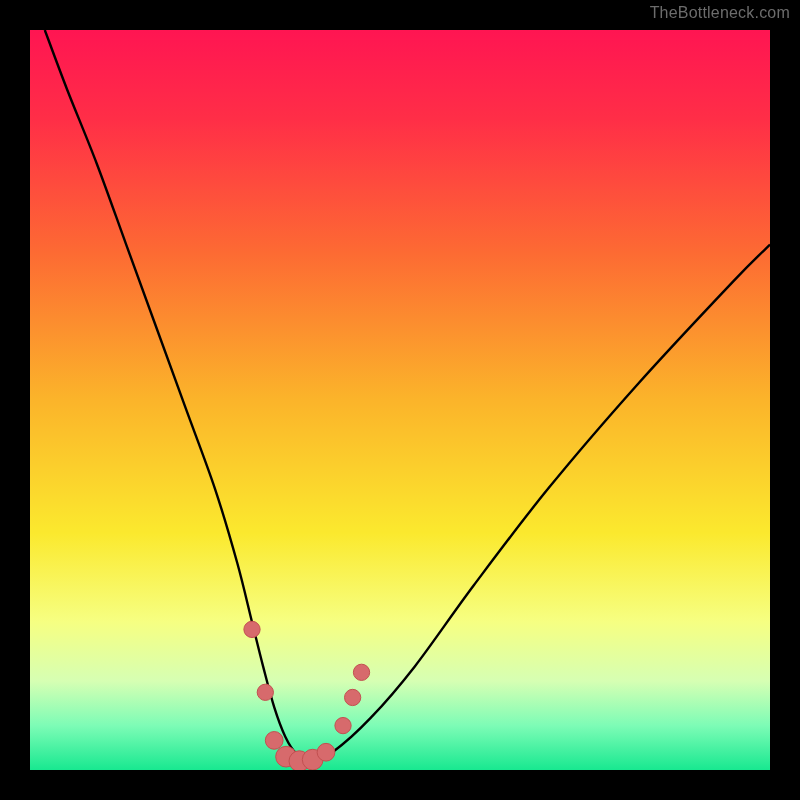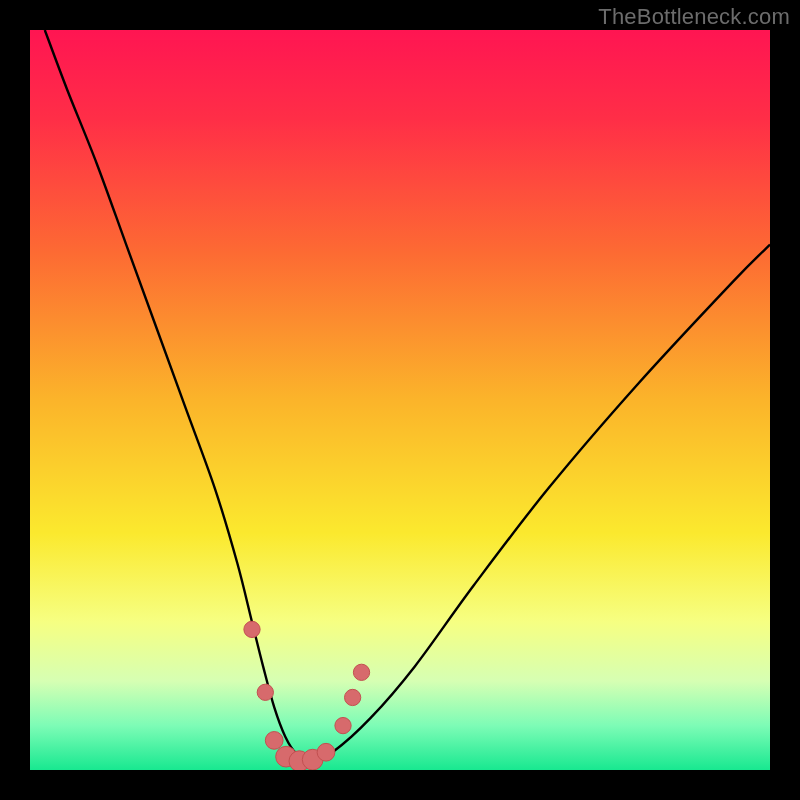--- a/index.html
+++ b/index.html
@@ -24,21 +24,21 @@
     left: 0;
     top: 0;
     width: 740px;
     height: 740px;
   }
   .watermark {
     position: absolute;
     top: 4px;
     right: 10px;
     color: #6c6c6c;
-    font-size: 22px;
+    font-size: 16px;
     font-weight: 500;
     letter-spacing: 0.2px;
     z-index: 10;
   }
   svg { display: block; }
 </style>
 </head>
 <body>
 
 <div class="watermark">TheBottleneck.com</div>

